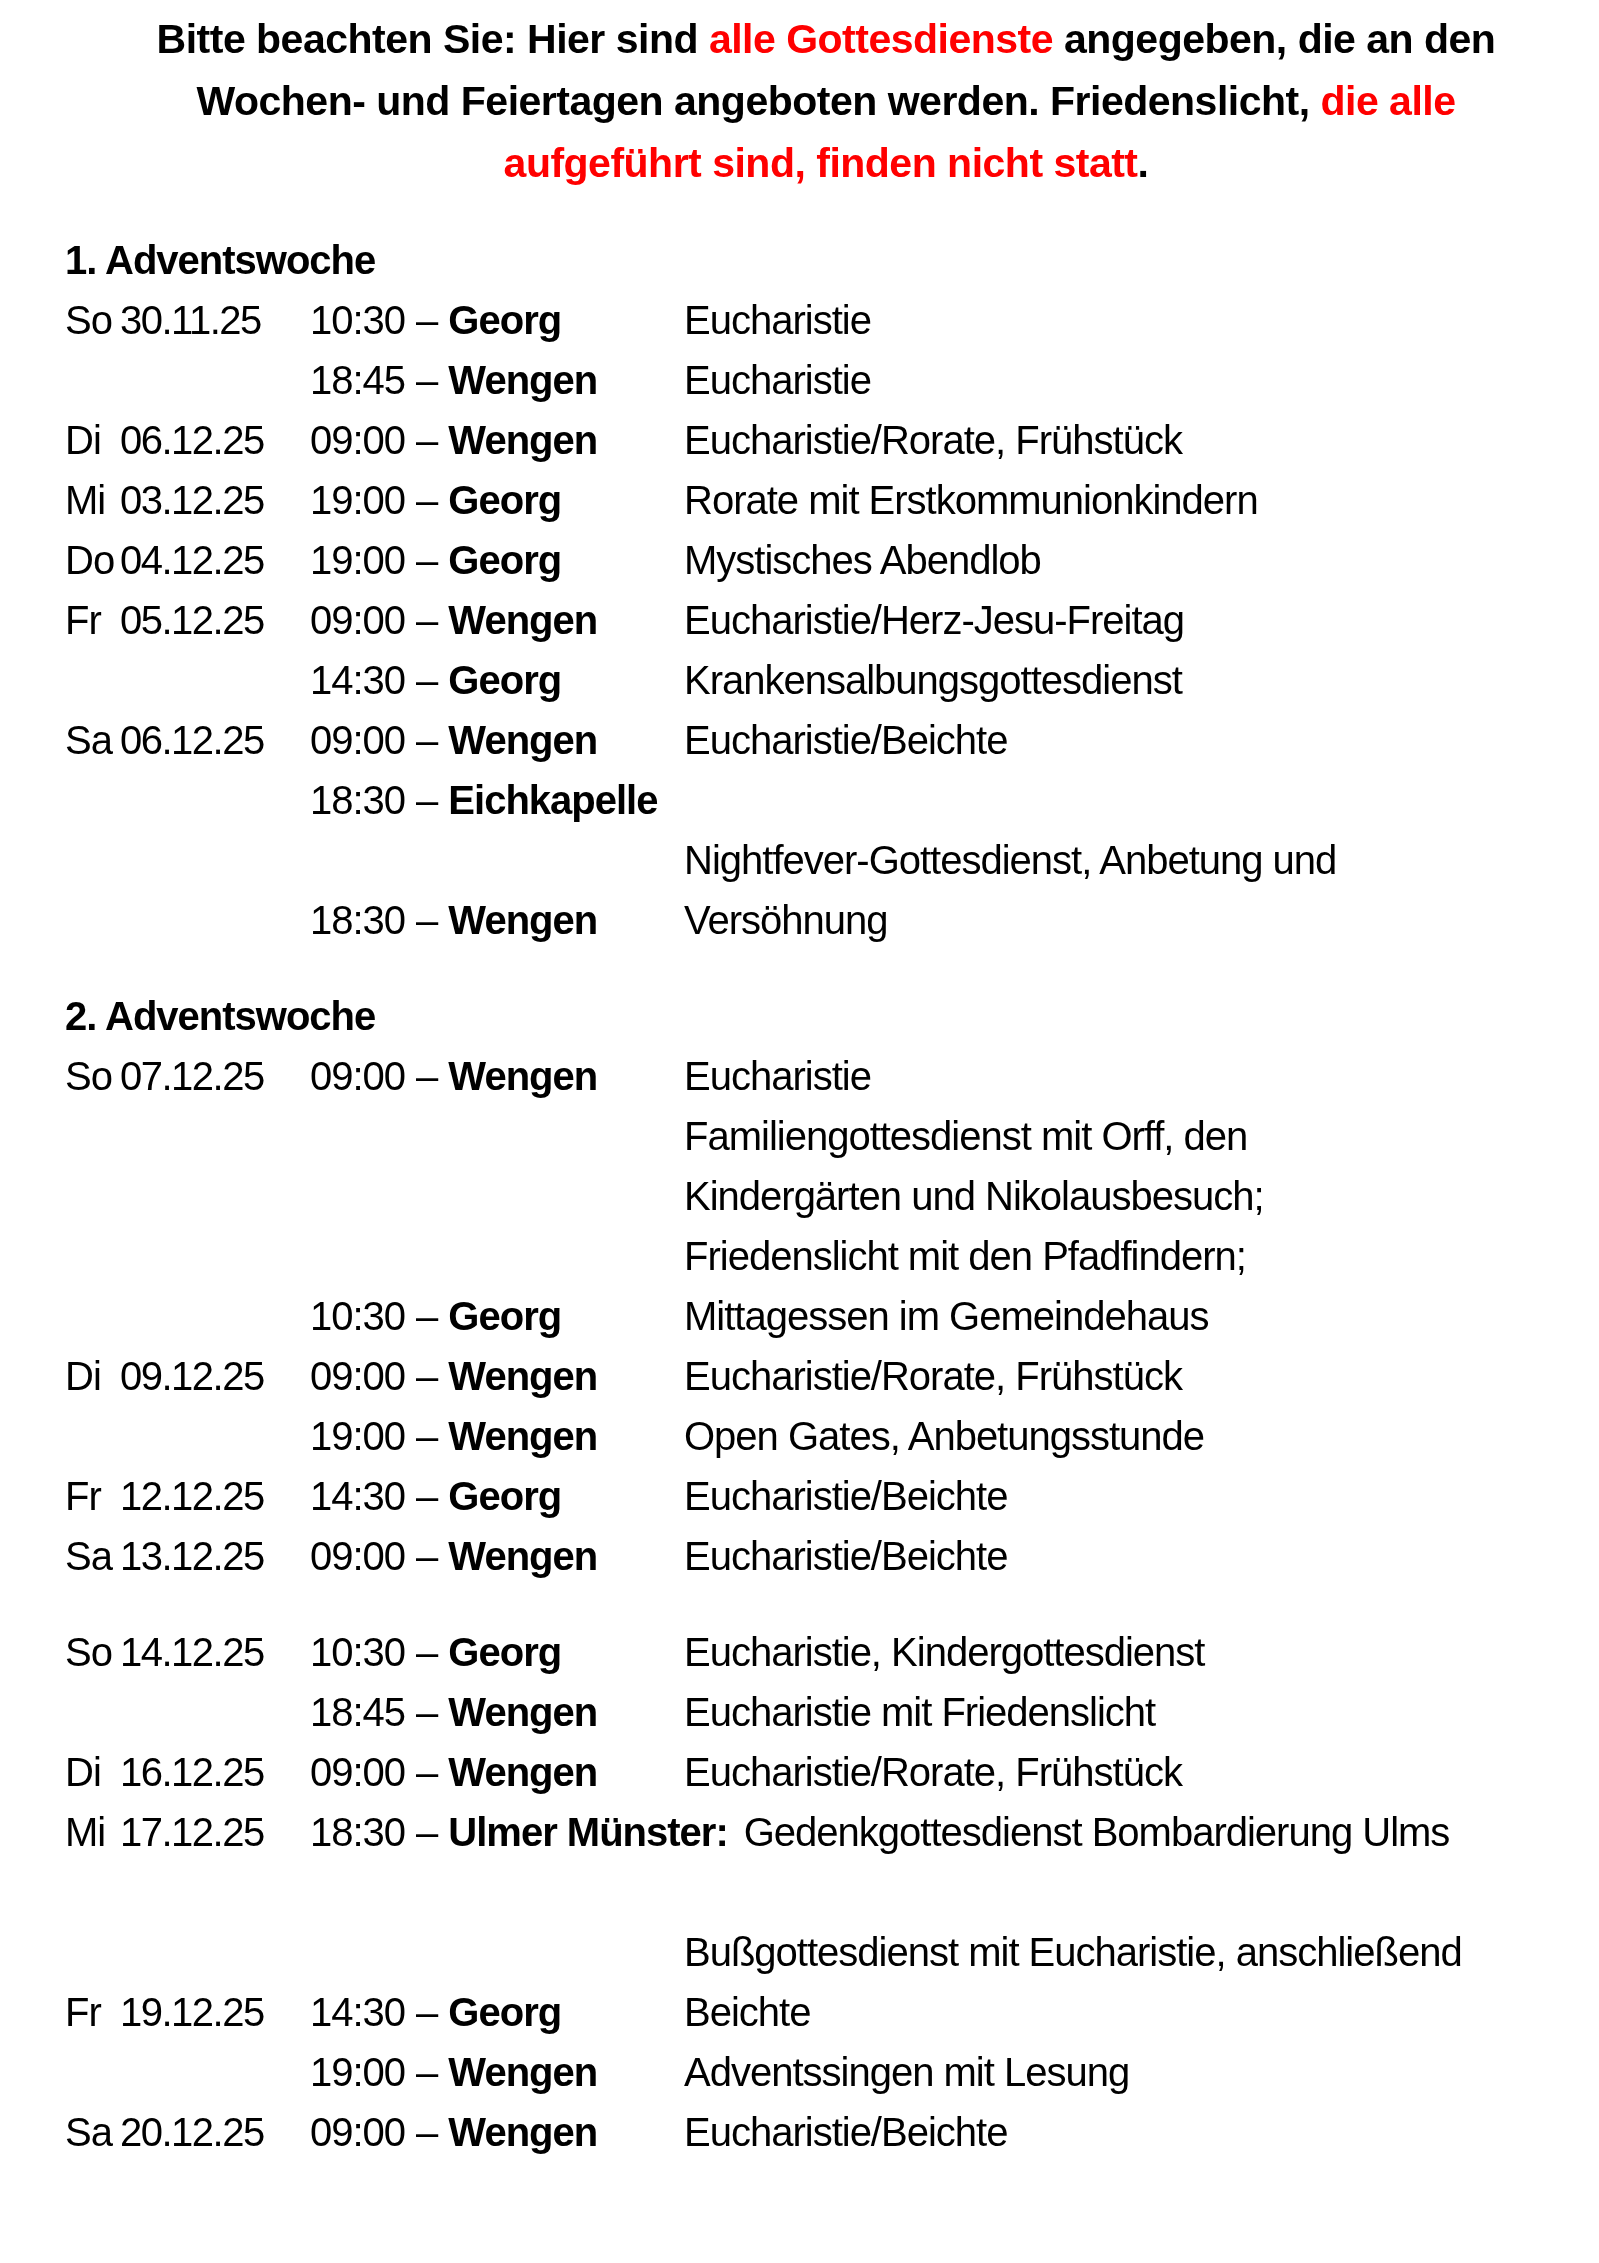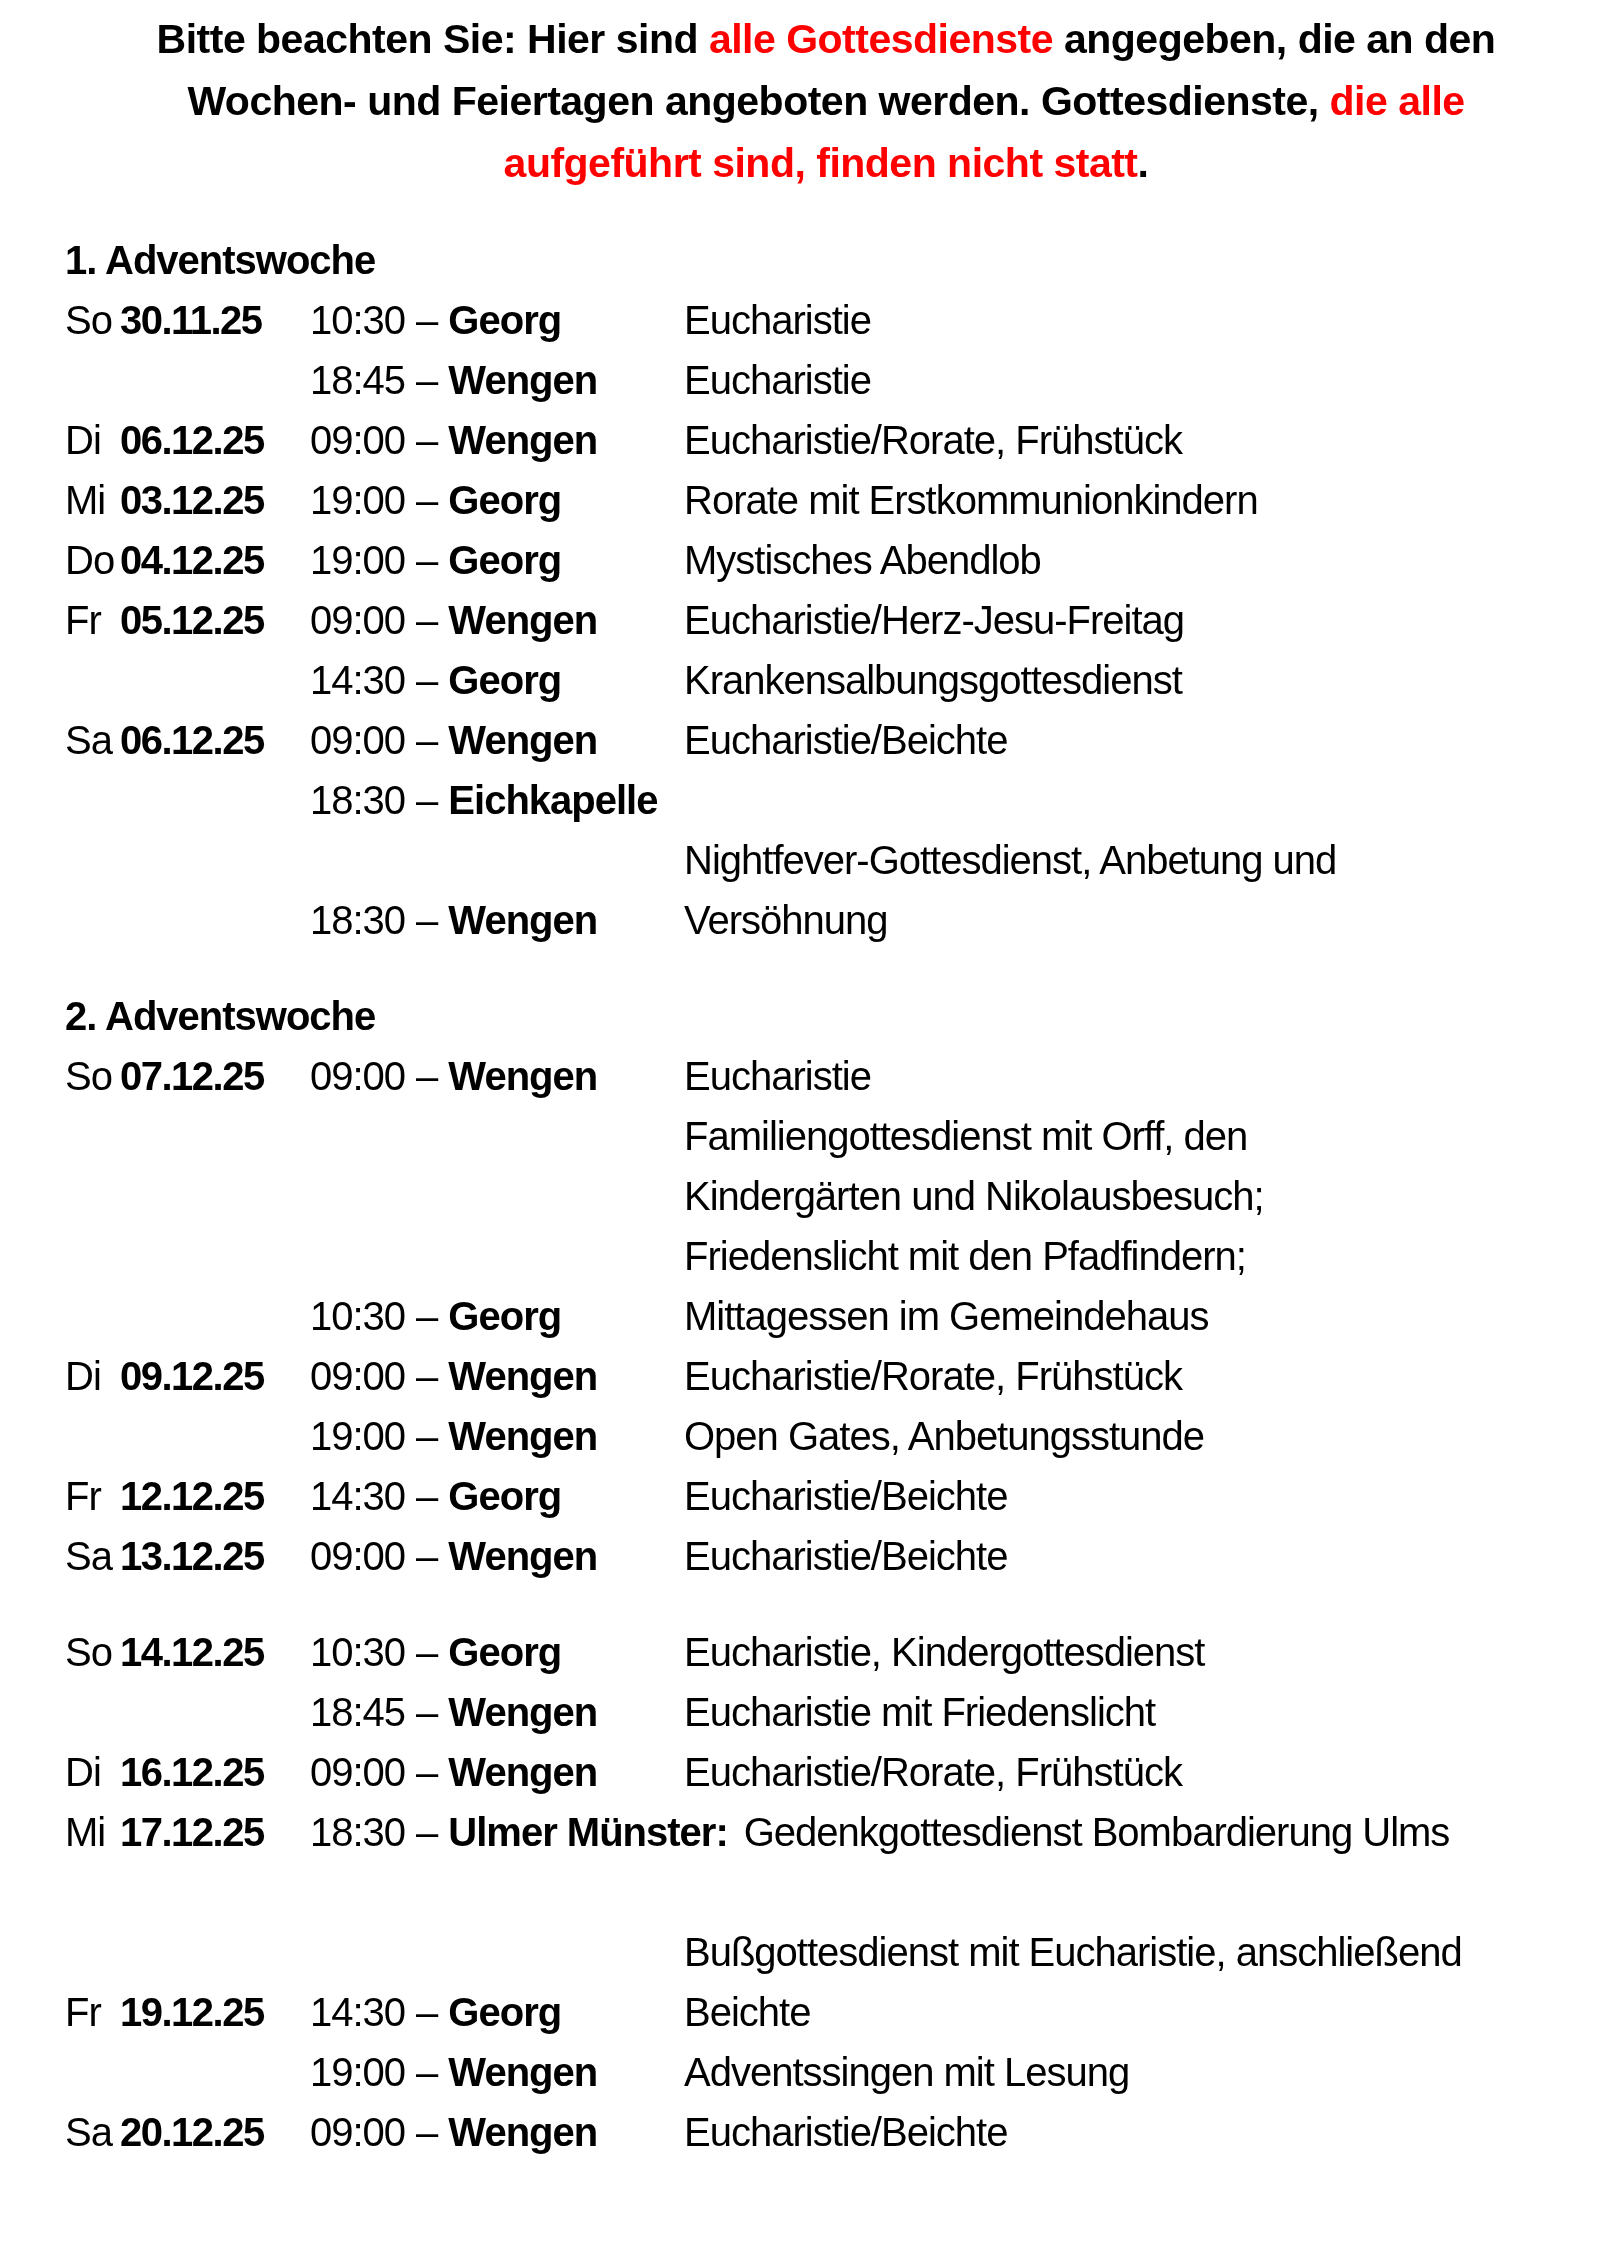--- a/index.html
+++ b/index.html
@@ -38,37 +38,37 @@
   .service-row {
     display: flex;
     align-items: flex-end;
     font-size: 40px;
     line-height: 60px;
     letter-spacing: -1px;
   }
   .service-row.spacer-before { margin-top: 60px; }
   .cell { flex: 0 0 auto; white-space: nowrap; }
   .cell-day  { width: 55px; }
-  .cell-date { width: 190px; letter-spacing: -1.5px; font-weight: bold; }
+  .cell-date { width: 190px; letter-spacing: -1.5px; }
   .cell-timeloc { min-width: 374px; padding-right: 16px; box-sizing: border-box; }
   .cell-desc {
     flex: 1 1 auto;
     white-space: pre-line;
     letter-spacing: -1px;
   }
   .dash { margin: 0 11px; }
   .loc { font-weight: bold; }
 </style>
 </head>
 <body>
 
 <div class="page">
   <header class="notice" id="notice">
       <div class="notice-line"><span>Bitte beachten Sie: Hier sind </span><span class="red">alle Gottesdienste</span><span> angegeben, die an den</span></div>
-      <div class="notice-line"><span>Wochen- und Feiertagen angeboten werden. Gottesdienste, </span><span class="red">die alle</span></div>
+      <div class="notice-line"><span>Wochen- und Feiertagen angeboten werden. Friedenslicht, </span><span class="red">die alle</span></div>
       <div class="notice-line"><span class="red">aufgeführt sind, finden nicht statt</span><span>.</span></div>
     </header>
   <main id="schedule">
       <section class="week-section">
         <h2 class="section-title">1. Adventswoche</h2>
         <div class="service-row">
           <span class="cell cell-day">So</span>
           <span class="cell cell-date">30.11.25</span>
           <span class="cell cell-timeloc"><span class="time">10:30</span><span class="dash">–</span><span class="loc">Georg</span></span>
           <span class="cell-desc">Eucharistie</span>

